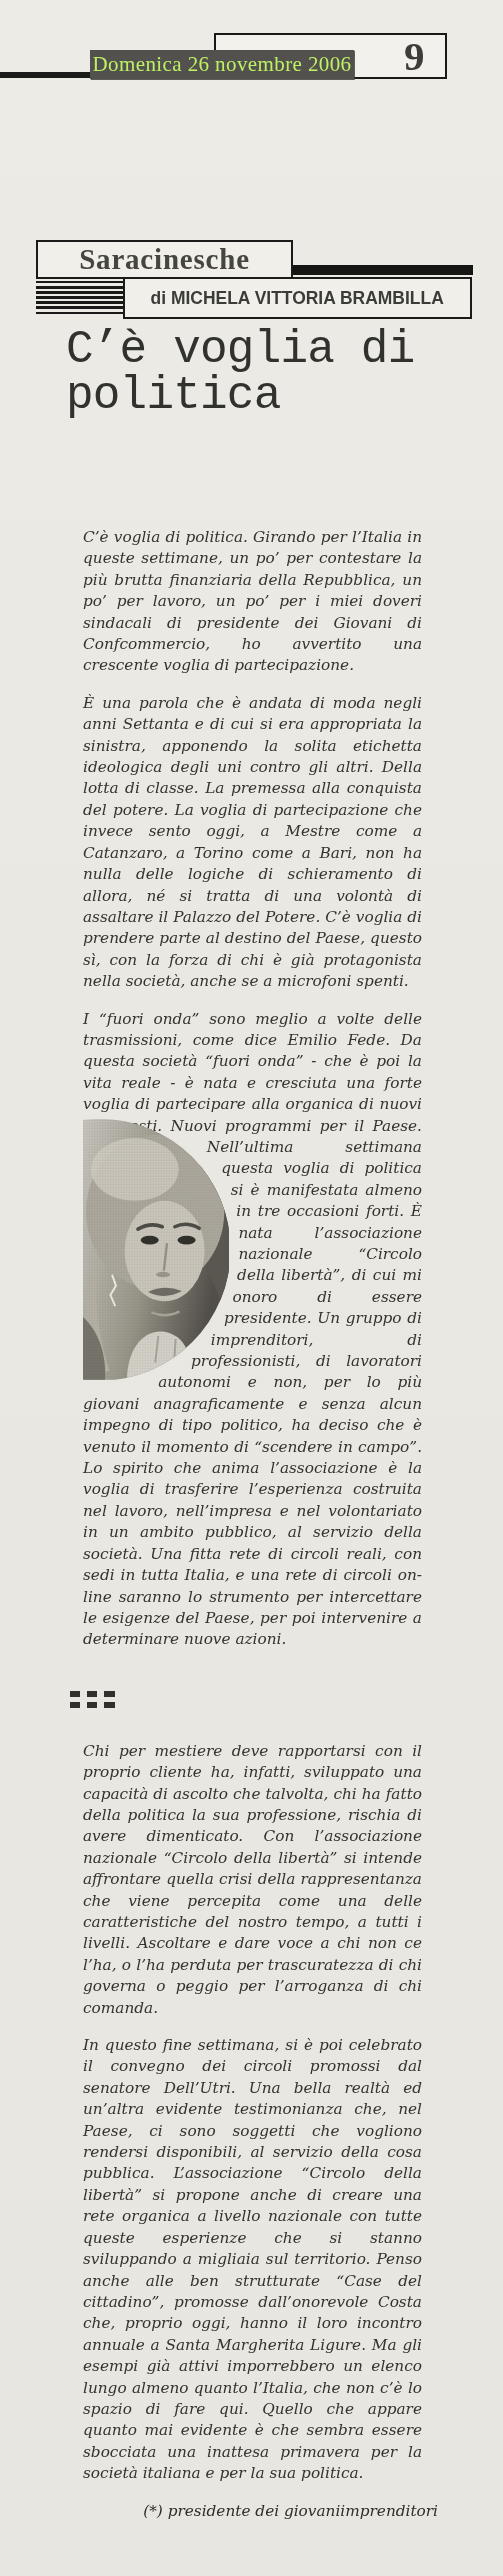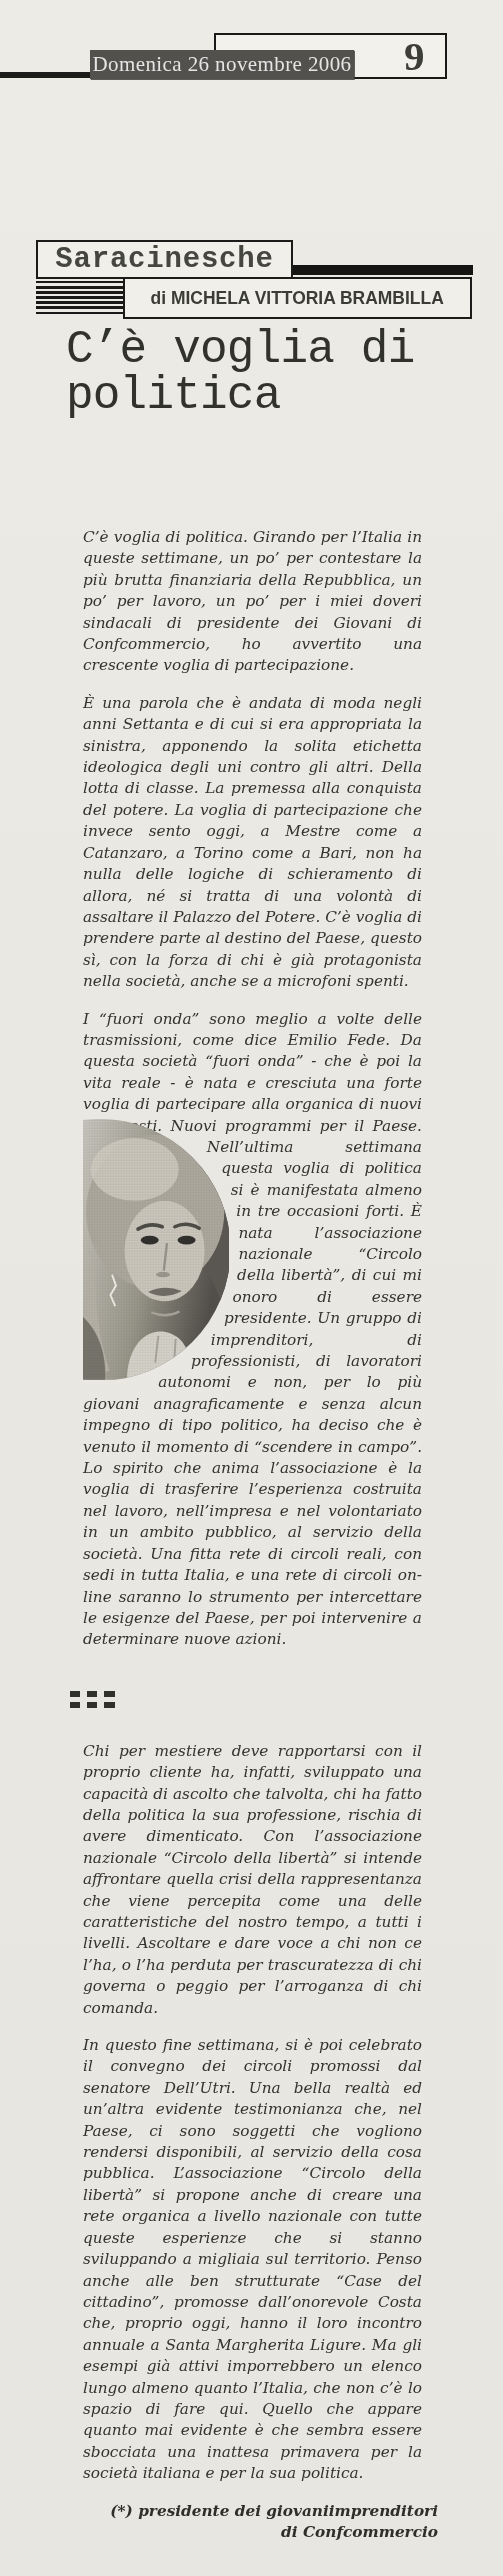--- a/index.html
+++ b/index.html
@@ -20,31 +20,31 @@
     position:absolute; right:20.4px; top:-1.6px;
     font-family:"Liberation Serif", serif; font-weight:bold;
     font-size:41px; line-height:47px; color:#3d3d3a;
   }
   .date-banner {
     position:absolute; left:90px; top:50px; width:264px; height:29px;
     background:#52514e; box-shadow:0.8px 0.8px 0 #3a3a37;
     display:flex; align-items:center; justify-content:center;
   }
   .date-text {
-    font-family:"Liberation Serif", serif; font-size:21px; color:#e5e5e5; letter-spacing:0.4px;
+    font-family:"Liberation Serif", serif; font-size:21px; color:#bef264; letter-spacing:0.4px;
   }
 
   
   .masthead-box {
     position:absolute; left:36px; top:240px; width:257px; height:39px; z-index:2;
     background:#f0efea; border:2.4px solid #1b1b19; box-sizing:border-box;
     display:flex; align-items:center; justify-content:center;
   }
   .masthead-title {
-    font-family:Liberation Mono, monospace; font-weight:bold; font-size:29px;
+    font-family:Liberation Serif, serif; font-weight:bold; font-size:29px;
     color:#464641; letter-spacing:0.8px;
   }
   .masthead-rule { position:absolute; left:292px; top:265px; width:181px; height:10.2px; background:#151513; }
   .pinstripes {
     position:absolute; left:36px; top:281px; width:88px; height:35px;
     background:repeating-linear-gradient(to bottom, #191917 0px, #191917 2.4px,
                rgba(0,0,0,0) 2.4px, rgba(0,0,0,0) 5.1px);
   }
   .byline-box {
     position:absolute; left:123px; top:277px; width:349px; height:42px; z-index:1;
@@ -75,21 +75,21 @@
     float:left; width:146px; height:261px; margin:3.1px 9.4px 1.6px 0;
     shape-outside:circle(131px at 16.5px 131px); shape-margin:7.9px;
     clip-path:circle(131px at 16.5px 131px);
     display:block;
   }
 
   .separator { padding:20.4px 0 15.7px 3.1px; font-size:0; }
   .sep-row { height:6.3px; margin-bottom:4.7px; }
   .sep-sq { display:inline-block; width:10.2px; height:6.3px; background:#30302c; margin-right:7px; }
 
-  .signature { text-align:right; font-weight:bold; margin-top:1.6px; color:#2f2e29; }
+  .signature { text-align:right; font-weight:normal; margin-top:1.6px; color:#2f2e29; }
 </style>
 </head>
 <body>
 
 <div id="page">
 
   <div class="rule-left"></div>
   <div class="number-box">
     <div class="page-number">9</div>
   </div>
@@ -159,18 +159,17 @@
       <div class="sep-row">
         <span class="sep-sq"></span><span class="sep-sq"></span><span class="sep-sq"></span>
       </div>
     </div>
 
     <p>Chi per mestiere deve rapportarsi con il proprio cliente ha, infatti, sviluppato una capacità di ascolto che talvolta, chi ha fatto della politica la sua professione, rischia di avere dimenticato. Con l’associazione nazionale “Circolo della libertà” si intende affrontare quella crisi della rappresentanza che viene percepita come una delle caratteristiche del nostro tempo, a tutti i livelli. Ascoltare e dare voce a chi non ce l’ha, o l’ha perduta per trascuratezza di chi governa o peggio per l’arroganza di chi comanda.</p>
     <p>In questo fine settimana, si è poi celebrato il convegno dei circoli promossi dal senatore Dell’Utri. Una bella realtà ed un’altra evidente testimonianza che, nel Paese, ci sono soggetti che vogliono rendersi disponibili, al servizio della cosa pubblica. L’associazione “Circolo della libertà” si propone anche di creare una rete organica a livello nazionale con tutte queste esperienze che si stanno sviluppando a migliaia sul territorio. Penso anche alle ben strutturate “Case del cittadino”, promosse dall’onorevole Costa che, proprio oggi, hanno il loro incontro annuale a Santa Margherita Ligure. Ma gli esempi già attivi imporrebbero un elenco lungo almeno quanto l’Italia, che non c’è lo spazio di fare qui. Quello che appare quanto mai evidente è che sembra essere sbocciata una inattesa primavera per la società italiana e per la sua politica.</p>
 
     <div class="signature">
       <div>(*) presidente dei giovaniimprenditori</div>
-      <div>di Confcommercio</div>
     </div>
   </div>
 
 </div>
 
 
 </body></html>

